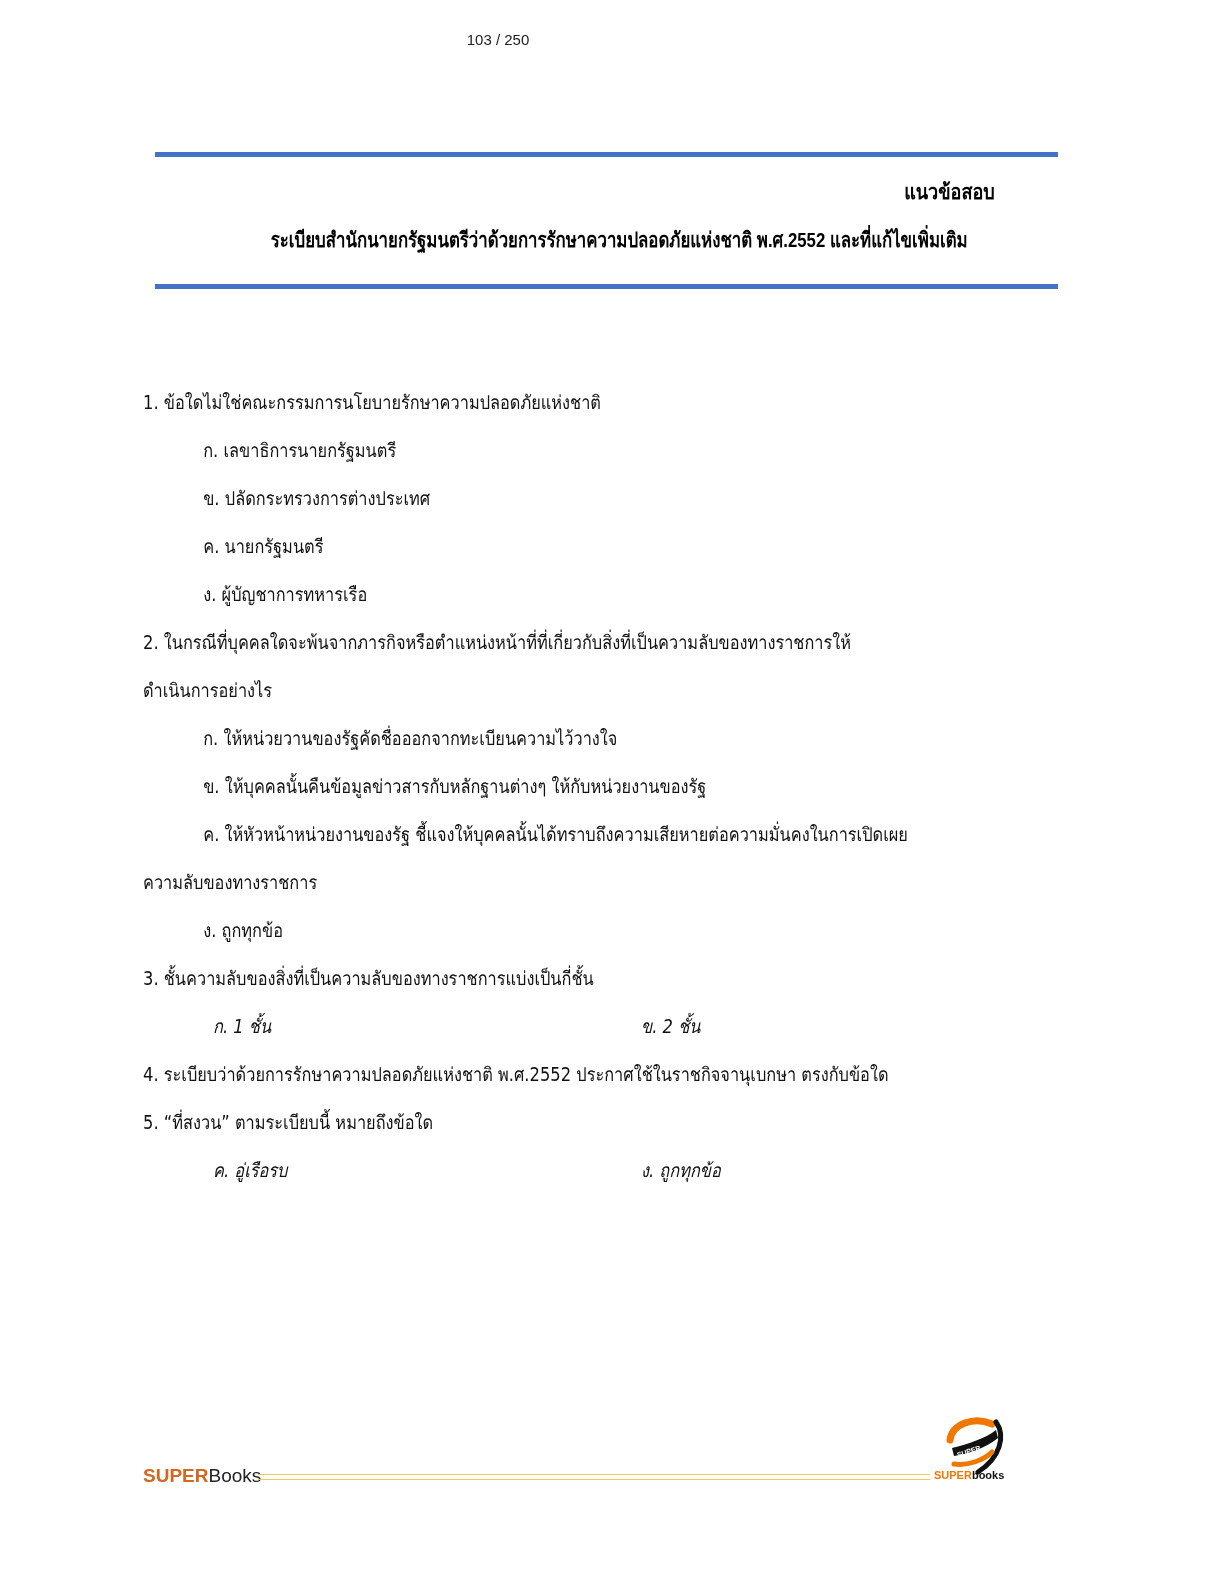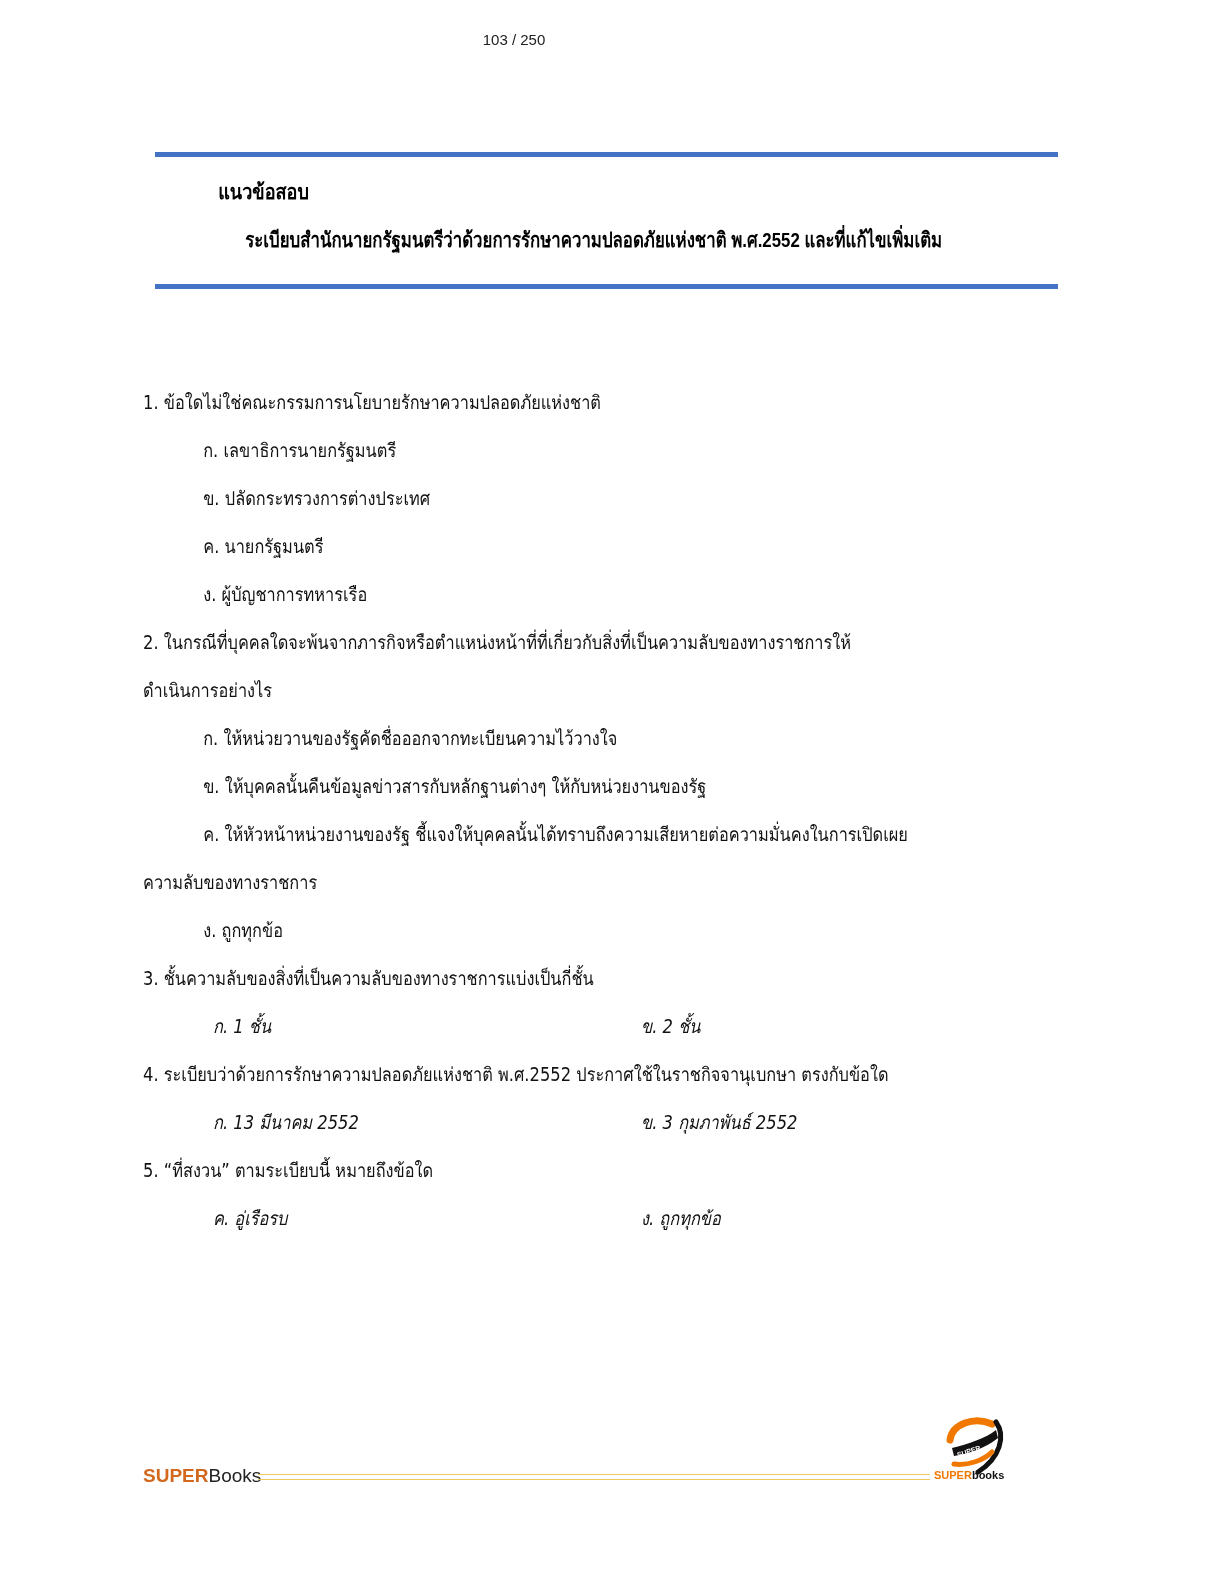--- a/index.html
+++ b/index.html
@@ -1,30 +1,30 @@
 <!DOCTYPE html>
 <html><head>
   <meta charset="utf-8">
   <style>
     html, body { margin: 0; padding: 0; background: #ffffff; }
     body {
       width: 1224px; height: 1584px; position: relative; overflow: hidden;
       font-family: "DejaVu Sans", sans-serif; color: #111;
     }
     .page-number {
-      position: absolute; top: 31px; left: 16px; width: 996px; text-align: center;
+      position: absolute; top: 31px; left: 0; width: 996px; text-align: center;
       font-family: "Liberation Sans", sans-serif; font-size: 15px; color: #222;
     }
     .rule {
       position: absolute; left: 155px; width: 903px; height: 5px; background: #4472c4;
     }
     .rule.top { top: 152px; }
     .rule.bottom { top: 284px; }
     .title-block {
-      position: absolute; left: 155px; width: 903px; top: 172px; text-align: left;
+      position: absolute; left: 155px; width: 903px; top: 172px; text-align: right;
       font-family: "Liberation Sans", sans-serif; font-weight: bold; color: #000;
     }
     .title-main { font-size: 21px; line-height: 40px; transform: scaleX(0.86); }
     .title-sub { font-size: 21px; line-height: 44px; margin-top: 6px; white-space: nowrap; transform: scaleX(0.80); transform-origin: center; }
 
     .content {
       position: absolute; left: 143px; top: 378px; width: 920px;
       font-size: 19px; line-height: 48px; color: #111;
     }
     .line { height: 48px; white-space: nowrap; transform: scaleX(0.86); transform-origin: left center; }
@@ -83,24 +83,20 @@
   <div class="line cont">ความลับของทางราชการ</div>
   <div class="line opt">ง. ถูกทุกข้อ</div>
 
   <div class="line q">3. ชั้นความลับของสิ่งที่เป็นความลับของทางราชการแบ่งเป็นกี่ชั้น</div>
   <div class="row2">
     <span class="c1">ก. 1 ชั้น</span>
     <span class="c2">ข. 2 ชั้น</span>
   </div>
 
   <div class="line q">4. ระเบียบว่าด้วยการรักษาความปลอดภัยแห่งชาติ พ.ศ.2552 ประกาศใช้ในราชกิจจานุเบกษา ตรงกับข้อใด</div>
-  <div class="row2">
-    <span class="c1">ก. 13 มีนาคม 2552</span>
-    <span class="c2">ข. 3 กุมภาพันธ์ 2552</span>
-  </div>
 
   <div class="line q">5. “ที่สงวน” ตามระเบียบนี้ หมายถึงข้อใด</div>
   <div class="row2">
     <span class="c1">ค. อู่เรือรบ</span>
     <span class="c2">ง. ถูกทุกข้อ</span>
   </div>
 </div>
 
 <div class="footer-brand">
   <span class="super">SUPER</span><span class="books">Books</span>

